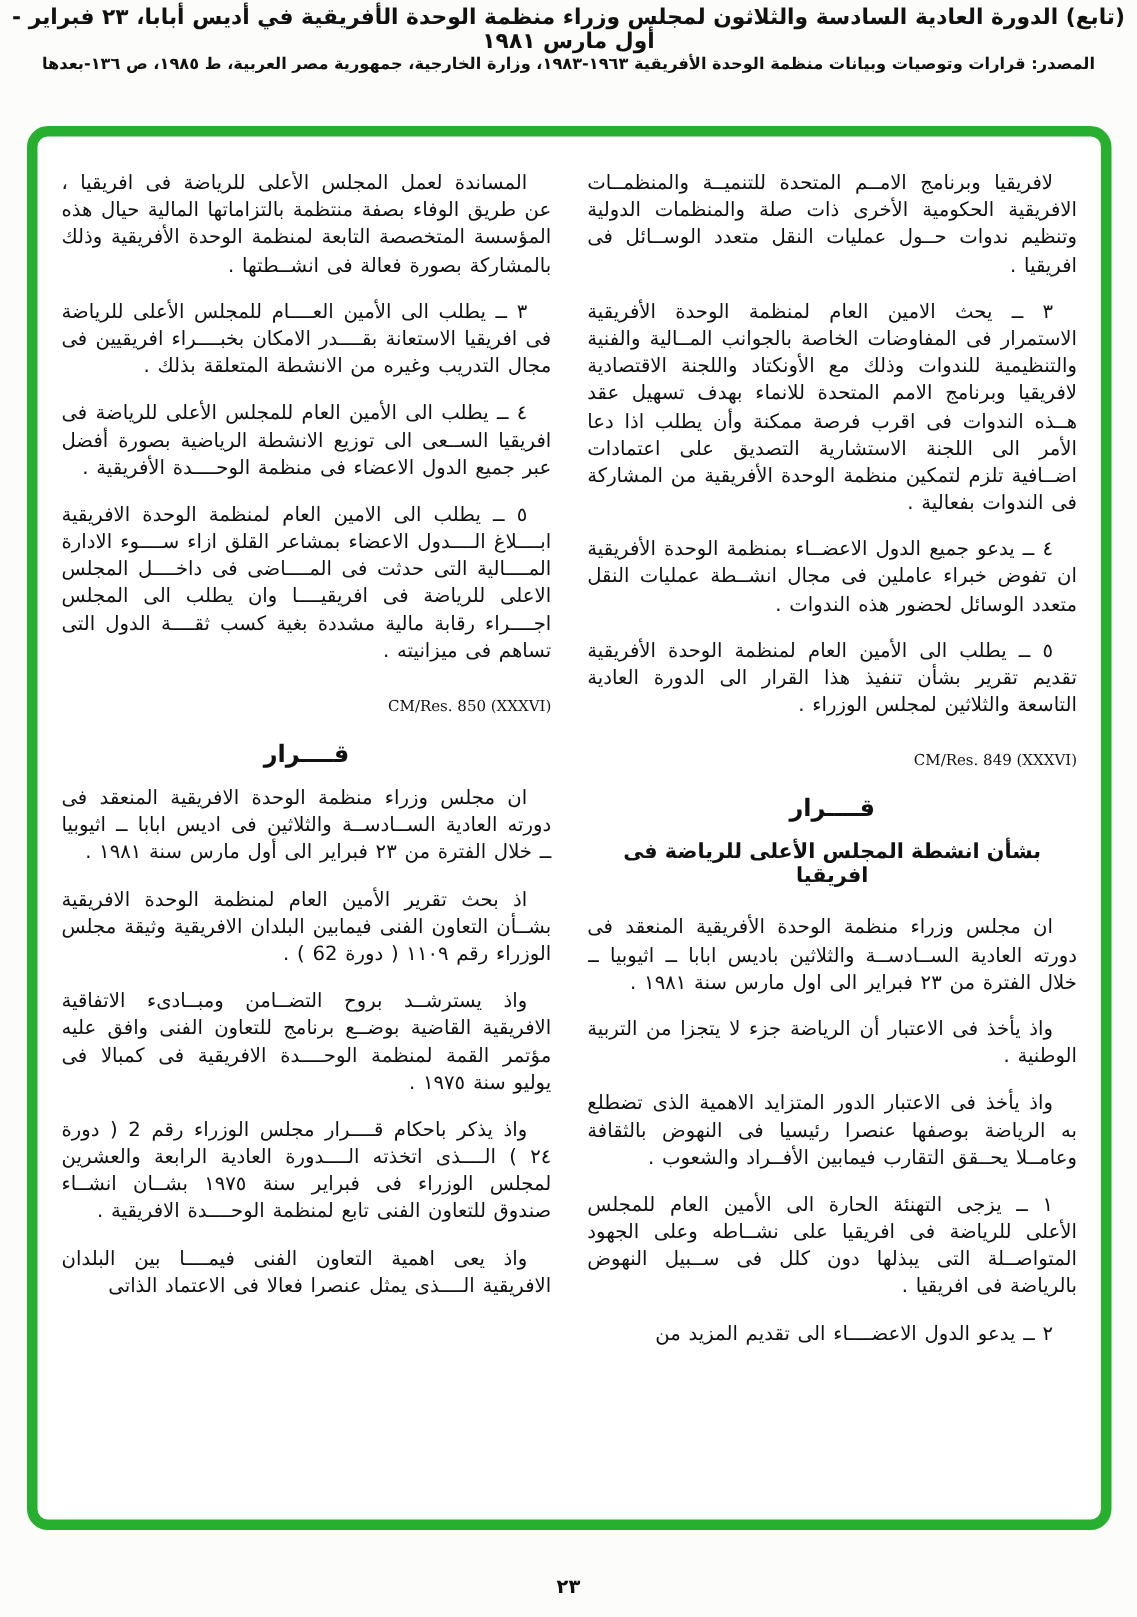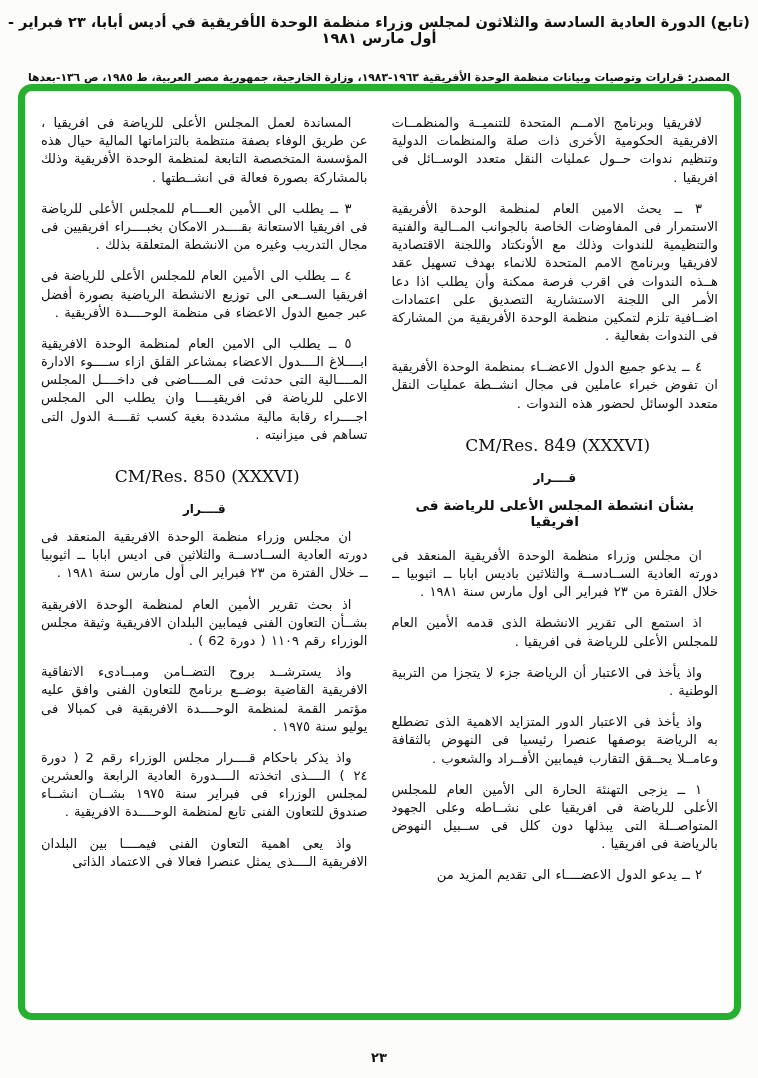--- a/index.html
+++ b/index.html
@@ -9,31 +9,31 @@
     height: 1078px;
     position: relative;
     background: #fcfcfa;
     font-family: "DejaVu Sans", sans-serif;
     color: #111;
     overflow: hidden;
   }
   .page-header {
     direction: rtl;
     text-align: center;
-    padding-top: 14px;
+    padding-top: 4px;
   }
   .header-line1 {
     font-size: 14.5px;
     font-weight: bold;
     letter-spacing: 0.2px;
   }
   .header-line2 {
     font-size: 10.8px;
     font-weight: bold;
-    margin-top: 25px;
+    margin-top: 0;
   }
   .frame {
     position: absolute;
     left: 18px;
     top: 84px;
     width: 723px;
     height: 936px;
     border: 7px solid #27b02f;
     border-radius: 14px;
     background: #ffffff;
@@ -54,30 +54,30 @@
   .para {
     margin: 0 0 13px 0;
     font-size: 13.1px;
     line-height: 1.39;
     text-align: justify;
     text-indent: 16px;
     word-spacing: 1px;
   }
   .res-ref {
     direction: ltr;
-    text-align: center;
+    text-align: right;
     font-family: "DejaVu Serif", serif;
-    font-size: 17px;
+    font-size: 10px;
     margin: 22px 0 6px 0;
     padding-left: 6px;
   }
   .res-heading {
     text-align: center;
     font-weight: bold;
-    font-size: 12px;
+    font-size: 16px;
     margin: 16px 0 12px 0;
   }
   .res-subject {
     text-align: center;
     font-weight: bold;
     font-size: 13.8px;
     margin: 0 0 18px 0;
   }
   .page-footer {
     position: absolute;
@@ -100,27 +100,27 @@
   <div class="header-line2">المصدر: قرارات وتوصيات وبيانات منظمة الوحدة الأفريقية ١٩٦٣-١٩٨٣، وزارة الخارجية، جمهورية مصر العربية، ط ١٩٨٥، ص ١٣٦-بعدها</div>
 </div>
 
 <div class="frame" style="border-color: rgb(39, 176, 47);">
   <div class="columns">
 
     <div class="column">
       <p class="para">لافريقيا وبرنامج الامــم المتحدة للتنميــة والمنظمــات الافريقية الحكومية الأخرى ذات صلة والمنظمات الدولية وتنظيم ندوات حــول عمليات النقل متعدد الوســائل فى افريقيا .</p>
       <p class="para">٣ ــ يحث الامين العام لمنظمة الوحدة الأفريقية الاستمرار فى المفاوضات الخاصة بالجوانب المــالية والفنية والتنظيمية للندوات وذلك مع الأونكتاد واللجنة الاقتصادية لافريقيا وبرنامج الامم المتحدة للانماء بهدف تسهيل عقد هــذه الندوات فى اقرب فرصة ممكنة وأن يطلب اذا دعا الأمر الى اللجنة الاستشارية التصديق على اعتمادات اضــافية تلزم لتمكين منظمة الوحدة الأفريقية من المشاركة فى الندوات بفعالية .</p>
       <p class="para">٤ ــ يدعو جميع الدول الاعضــاء بمنظمة الوحدة الأفريقية ان تفوض خبراء عاملين فى مجال انشــطة عمليات النقل متعدد الوسائل لحضور هذه الندوات .</p>
+      <p class="para">٥ ــ يطلب الى الأمين العام لمنظمة الوحدة الأفريقية تقديم تقرير بشأن تنفيذ هذا القرار الى الدورة العادية التاسعة والثلاثين لمجلس الوزراء .</p>
 
       <div class="res-ref">CM/Res. 849 (XXXVI)</div>
       <div class="res-heading">قــــرار</div>
       <div class="res-subject">بشأن انشطة المجلس الأعلى للرياضة فى افريقيا</div>
 
       <p class="para">ان مجلس وزراء منظمة الوحدة الأفريقية المنعقد فى دورته العادية الســادســة والثلاثين باديس ابابا ــ اثيوبيا ــ خلال الفترة من ٢٣ فبراير الى اول مارس سنة ١٩٨١ .</p>
-      <p class="para">اذ استمع الى تقرير الانشطة الذى قدمه الأمين العام للمجلس الأعلى للرياضة فى افريقيا .</p>
       <p class="para">واذ يأخذ فى الاعتبار أن الرياضة جزء لا يتجزا من التربية الوطنية .</p>
       <p class="para">واذ يأخذ فى الاعتبار الدور المتزايد الاهمية الذى تضطلع به الرياضة بوصفها عنصرا رئيسيا فى النهوض بالثقافة وعامــلا يحــقق التقارب فيمابين الأفــراد والشعوب .</p>
       <p class="para">١ ــ يزجى التهنئة الحارة الى الأمين العام للمجلس الأعلى للرياضة فى افريقيا على نشــاطه وعلى الجهود المتواصــلة التى يبذلها دون كلل فى ســبيل النهوض بالرياضة فى افريقيا .</p>
       <p class="para">٢ ــ يدعو الدول الاعضــــاء الى تقديم المزيد من</p>
     </div>
 
     <div class="column">
       <p class="para">المساندة لعمل المجلس الأعلى للرياضة فى افريقيا ، عن طريق الوفاء بصفة منتظمة بالتزاماتها المالية حيال هذه المؤسسة المتخصصة التابعة لمنظمة الوحدة الأفريقية وذلك بالمشاركة بصورة فعالة فى انشــطتها .</p>
       <p class="para">٣ ــ يطلب الى الأمين العــــام للمجلس الأعلى للرياضة فى افريقيا الاستعانة بقــــدر الامكان بخبــــراء افريقيين فى مجال التدريب وغيره من الانشطة المتعلقة بذلك .</p>
       <p class="para">٤ ــ يطلب الى الأمين العام للمجلس الأعلى للرياضة فى افريقيا الســعى الى توزيع الانشطة الرياضية بصورة أفضل عبر جميع الدول الاعضاء فى منظمة الوحــــدة الأفريقية .</p>

